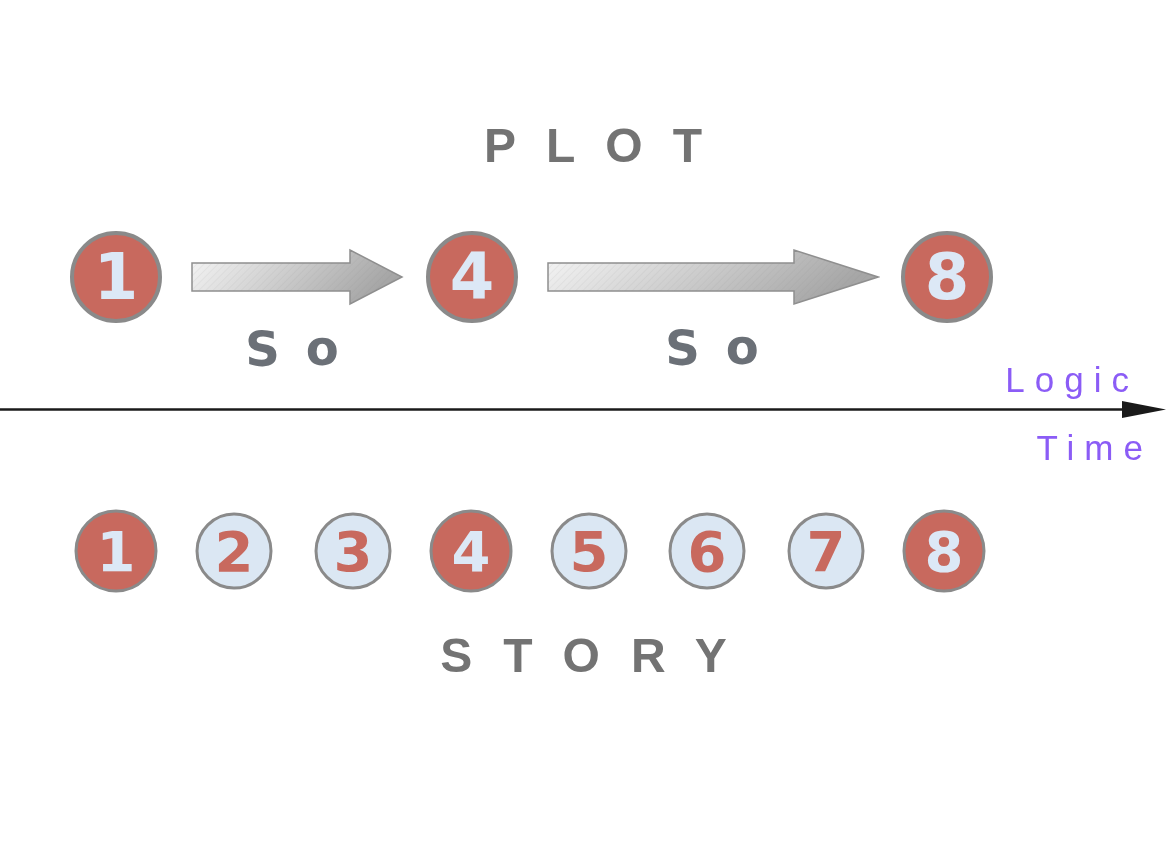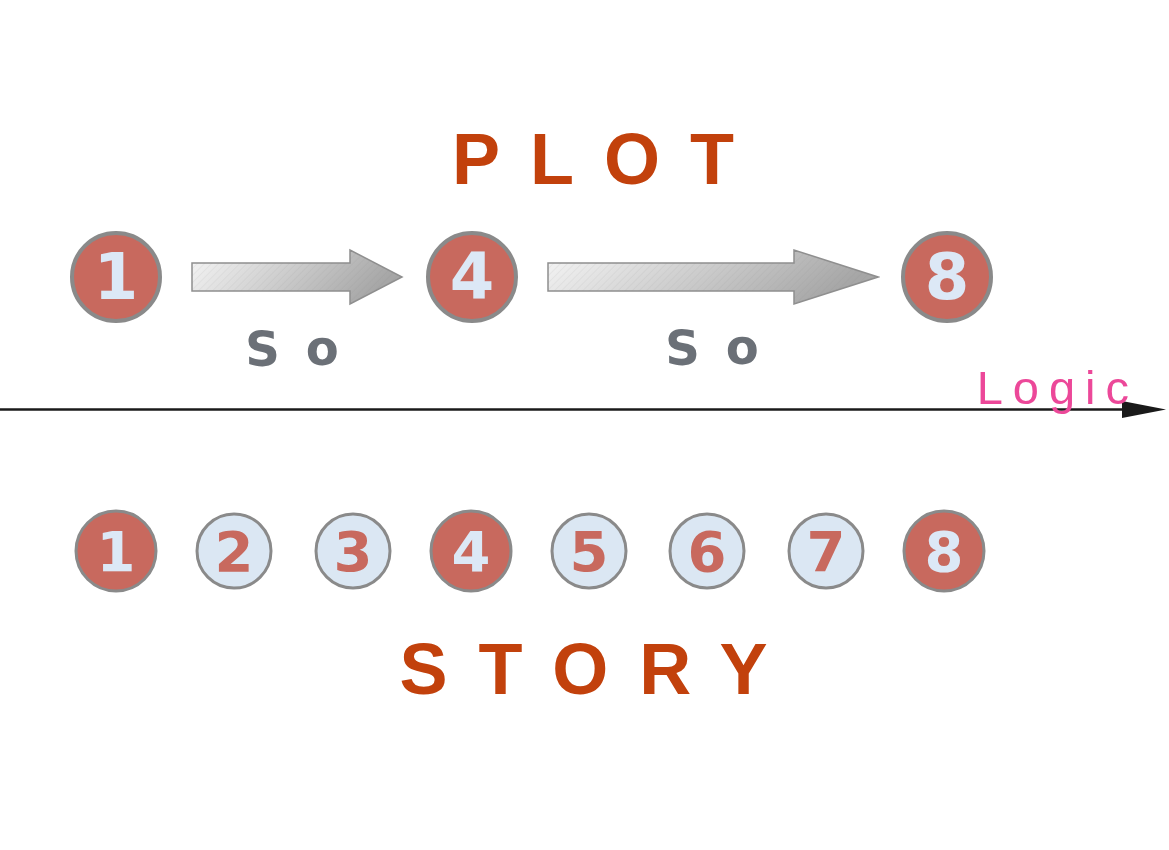--- a/index.html
+++ b/index.html
@@ -8,24 +8,24 @@
     width:1169px;
     height:850px;
     background:#ffffff;
     overflow:hidden;
     font-family:"Liberation Sans", sans-serif;
   }
   
   .big-title{
     position:absolute;
     transform:translateX(-50%);
-    font-size:72px;
+    font-size:48px;
     font-weight:700;
     letter-spacing:30px;
-    color:#c2410c;
+    color:#737373;
     white-space:nowrap;
   }
   .plot-title{ left:608px; top:118px; }
   .story-title{ left:599px; top:628px; letter-spacing:31px;text-align:right; }
 
   
   .tnode{
     position:absolute;
     top:277px;
     transform:translate(-50%,-50%);
@@ -57,23 +57,23 @@
     font-family:"DejaVu Sans", sans-serif;
     white-space:nowrap;
   }
   .so1{ left:305px; top:348px; }
   .so2{ left:725px; top:347px; }
 
   
   .axis-svg{ position:absolute; left:0; top:398px; }
   .axis-label{
     position:absolute;
-    font-size:47px;
+    font-size:35px;
     letter-spacing:10px;
-    color:#ec4899;
+    color:#8b5cf6;
     white-space:nowrap;
   }
   .axis-label.logic{ right:30px; top:360px; }
   .axis-label.time{ right:16px; top:428px; }
 
   
   .snode{
     position:absolute;
     top:551px;
     transform:translate(-50%,-50%);
@@ -142,20 +142,21 @@
   </svg>
 
   <div class="so-label so1">So</div>
   <div class="so-label so2">So</div>
 
   <svg class="axis-svg" width="1169" height="24" viewBox="0 0 1169 24">
     <line x1="0" y1="11.5" x2="1130" y2="11.5" stroke="#1a1a1a" stroke-width="2.4"></line>
     <polygon points="1122,3 1166,11.5 1122,20" fill="#1a1a1a"></polygon>
   </svg>
   <div class="axis-label logic">Logic</div>
+  <div class="axis-label time">Time</div>
 
   <div class="snode" style="left:116px" data-emph="true">
     <span class="snum">1</span>
   </div>
   <div class="snode" style="left:234px" data-emph="false">
     <span class="snum">2</span>
   </div>
   <div class="snode" style="left:353px" data-emph="false">
     <span class="snum">3</span>
   </div>

